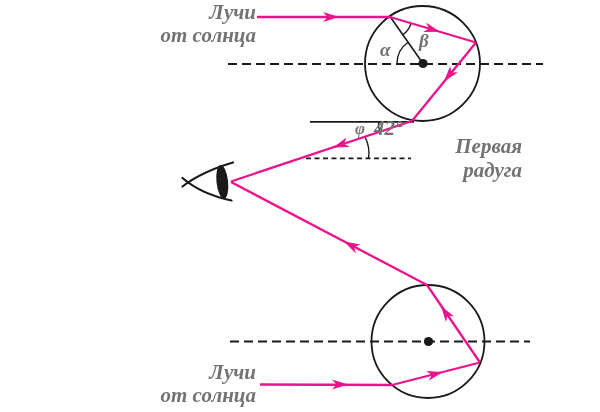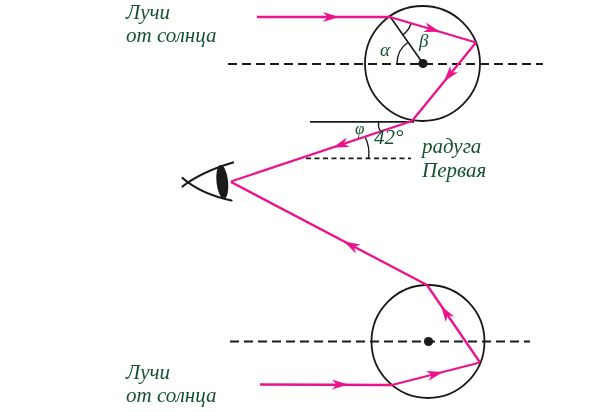--- a/index.html
+++ b/index.html
@@ -4,33 +4,33 @@
 <style>
   html,body{margin:0;padding:0;}
   body{
     width:600px;height:412px;background:#ffffff;
     font-family:"Liberation Serif","DejaVu Serif",serif;
     position:relative;overflow:hidden;
   }
   .stage{position:absolute;left:0;top:0;width:600px;height:412px;}
   svg{position:absolute;left:0;top:0;}
   .lbl{
-    position:absolute;font-style:italic;color:#14532d;
-    font-size:21px;line-height:23px;text-align:left;white-space:nowrap;
+    position:absolute;font-style:italic;color:#737373;
+    font-size:21px;line-height:23px;text-align:right;white-space:nowrap;font-weight:bold;
   }
   .lbl span{display:block;}
   .sun-top{left:126px;top:1px;width:130px;}
   .sun-bottom{left:126px;top:361px;width:130px;}
   .observer{left:52px;top:167px;width:152px;line-height:22px;}
   .rainbow{left:422px;top:134px;width:100px;line-height:24px;}
   .greek{font-size:19px;line-height:19px;}
   .alpha{left:380px;top:40px;}
   .beta{left:419px;top:31px;}
   .phi{left:355px;top:120px;font-size:17px;line-height:17px;}
-  .deg42{left:374px;top:127px;font-size:21px;line-height:21px;}
+  .deg42{left:374px;top:118px;font-size:21px;line-height:21px;}
 </style>
 </head>
 <body>
 
 <div class="stage">
 
   <svg id="cv" width="600" height="412" viewBox="0 0 600 412">
       <circle cx="422.5" cy="63.5" r="57.5" fill="none" stroke="#1a1a1a" stroke-width="1.8"></circle>
       <circle cx="428" cy="341.5" r="56.5" fill="none" stroke="#1a1a1a" stroke-width="1.8"></circle>
       <line x1="228" y1="64" x2="543" y2="64" stroke="#1a1a1a" stroke-width="1.9" stroke-dasharray="9,5"></line>
@@ -67,22 +67,22 @@
 
   <div class="lbl sun-top">
     <span>Лучи</span>
     <span>от солнца</span>
   </div>
 
   <div class="lbl observer">
   </div>
 
   <div class="lbl rainbow">
+    <span>Первая</span>
     <span>радуга</span>
-    <span>Первая</span>
   </div>
 
   <div class="lbl sun-bottom">
     <span>Лучи</span>
     <span>от солнца</span>
   </div>
 
   <div class="lbl greek alpha">α</div>
   <div class="lbl greek beta">β</div>
   <div class="lbl greek phi">φ</div>

